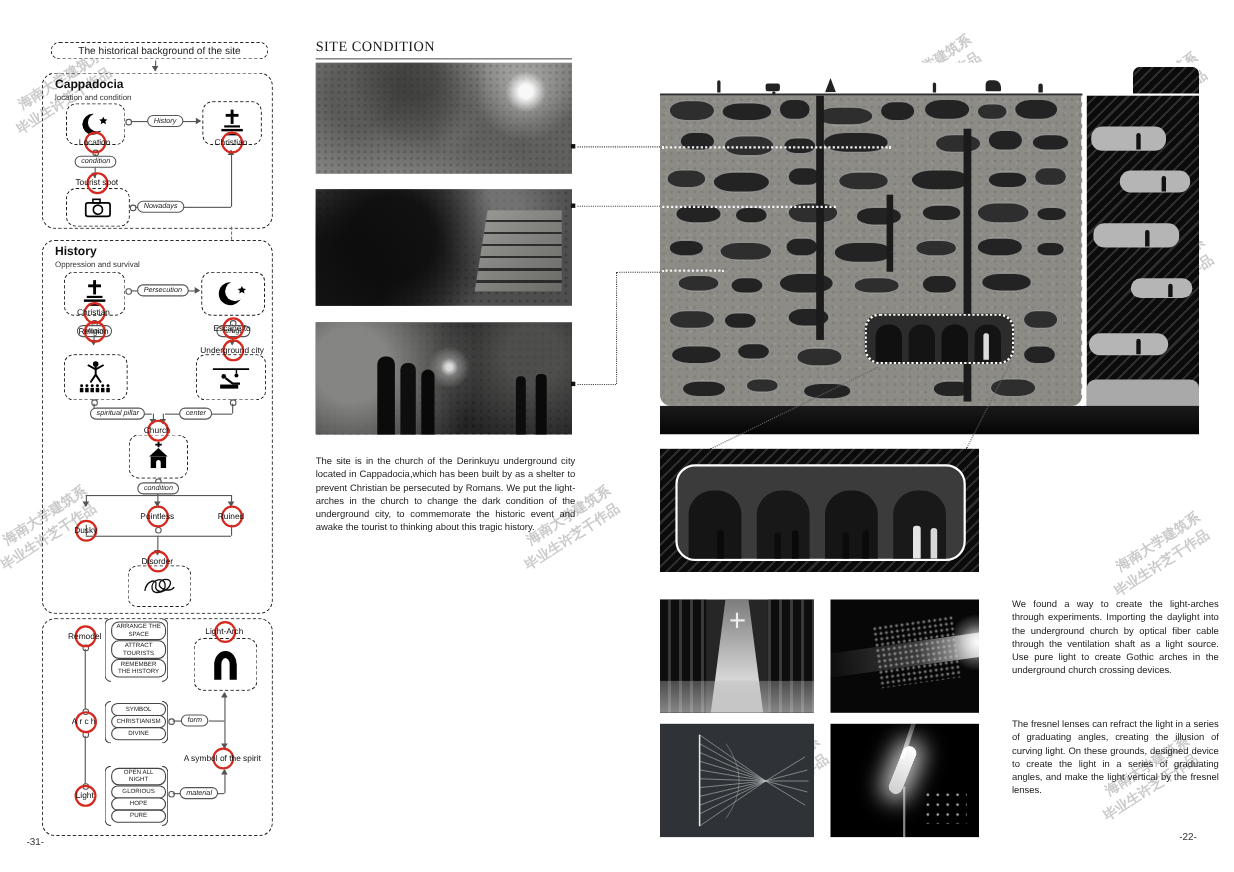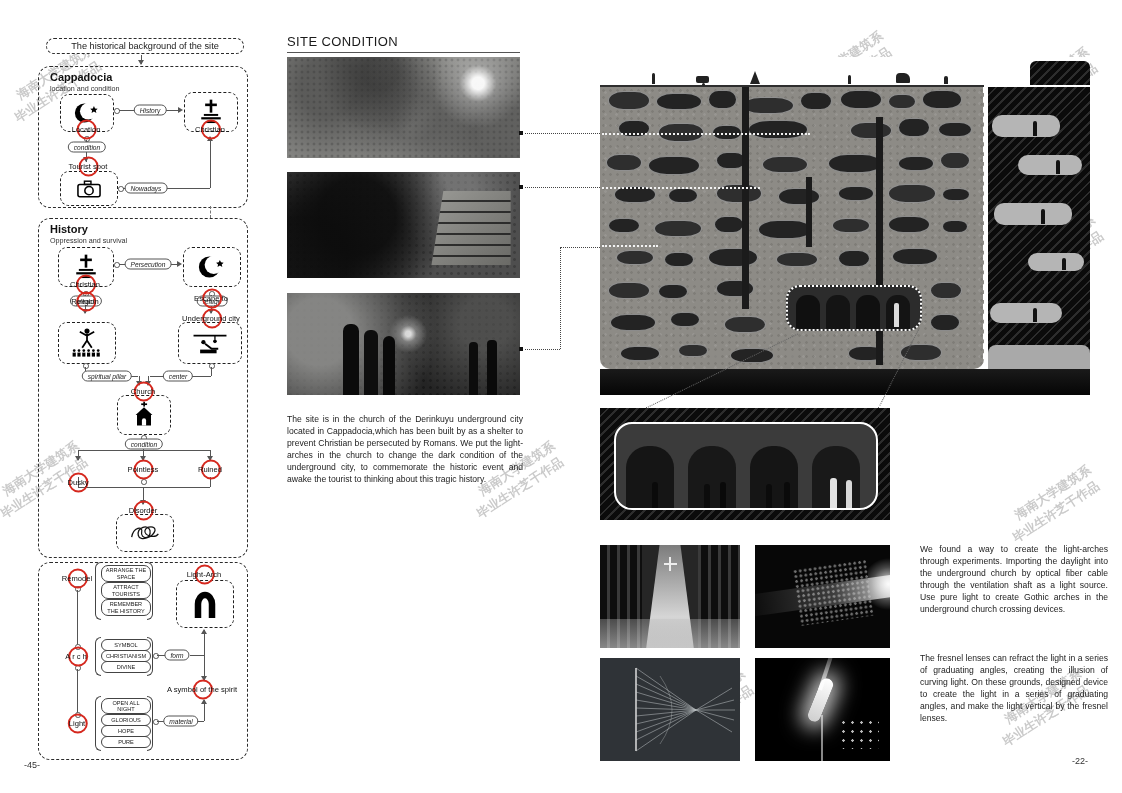--- a/index.html
+++ b/index.html
@@ -1,20 +1,20 @@
 <!DOCTYPE html>
 <html><head>
 <meta charset="utf-8">
 <style>
   html,body{margin:0;padding:0;background:#e8e8e8;}
   .canvas{position:relative;width:1122px;height:793px;background:#ffffff;overflow:hidden;
           font-family:"Liberation Sans",sans-serif;color:#1a1a1a;}
   .abs{position:absolute;}
   
-  .h1{position:absolute;font-size:13px;letter-spacing:.4px;color:#1a1a1a;border-bottom:1px solid #555;padding-bottom:3px;}
+  .h1{position:absolute;font-size:13px;letter-spacing:.4px;color:#1a1a1a;border-bottom:1px solid #555;padding-bottom:3px;font-family:Liberation Serif, serif;}
   .para{position:absolute;font-size:8.6px;line-height:1.4;text-align:justify;color:#222;}
   .pagenum{position:absolute;font-size:9px;color:#333;}
   
   .wm{position:absolute;transform:rotate(-33deg);color:#aaaaaa;opacity:.62;font-size:12.5px;font-weight:bold;
       line-height:1.45;white-space:nowrap;pointer-events:none;}
   .wm .l2{display:block;margin-left:-14px;}
   
   .group{position:absolute;border:1.4px dashed #2b2b2b;border-radius:12px;}
   .gh{position:absolute;font-weight:bold;font-size:11px;color:#111;}
   .gs{position:absolute;font-size:7.2px;color:#333;}
@@ -301,21 +301,21 @@
   <div class="lp" style="left:101px;top:714px;width:44px;height:8px;">GLORIOUS</div>
   <div class="lp" style="left:101px;top:725px;width:44px;height:8px;">HOPE</div>
   <div class="lp" style="left:101px;top:736px;width:44px;height:8px;">PURE</div>
   <div class="oc" style="left:153px;top:719px;"></div>
   <div class="lnh" style="left:157px;top:721px;width:10px;"></div>
   <div class="ep" style="left:181px;top:721px;">material</div>
   <div class="lnh" style="left:196px;top:721px;width:8px;"></div>
   <div class="lnv" style="left:204px;top:700px;height:21px;"></div>
   <div class="arrU" style="left:201px;top:696px;"></div>
 
-  <div class="pagenum" style="left:24px;top:760px;">-45-</div>
+  <div class="pagenum" style="left:24px;top:760px;">-31-</div>
 
   <div class="h1" style="left:287px;top:34px;width:233px;">SITE CONDITION</div>
 
   <div class="photo" style="left:287px;top:57px;width:233px;height:101px;
        background-color:#8f8f8c;
        background-image:
          radial-gradient(circle at 82% 26%, rgba(255,255,255,.95) 0 3%, rgba(255,255,255,.25) 9%, transparent 22%),
          radial-gradient(circle at 18% 30%, rgba(40,40,40,.5) 0 14%, transparent 45%),
          radial-gradient(circle at 55% 60%, rgba(60,60,60,.45) 0 16%, transparent 50%),
          radial-gradient(circle at 40% 15%, rgba(35,35,35,.55) 0 10%, transparent 38%),

